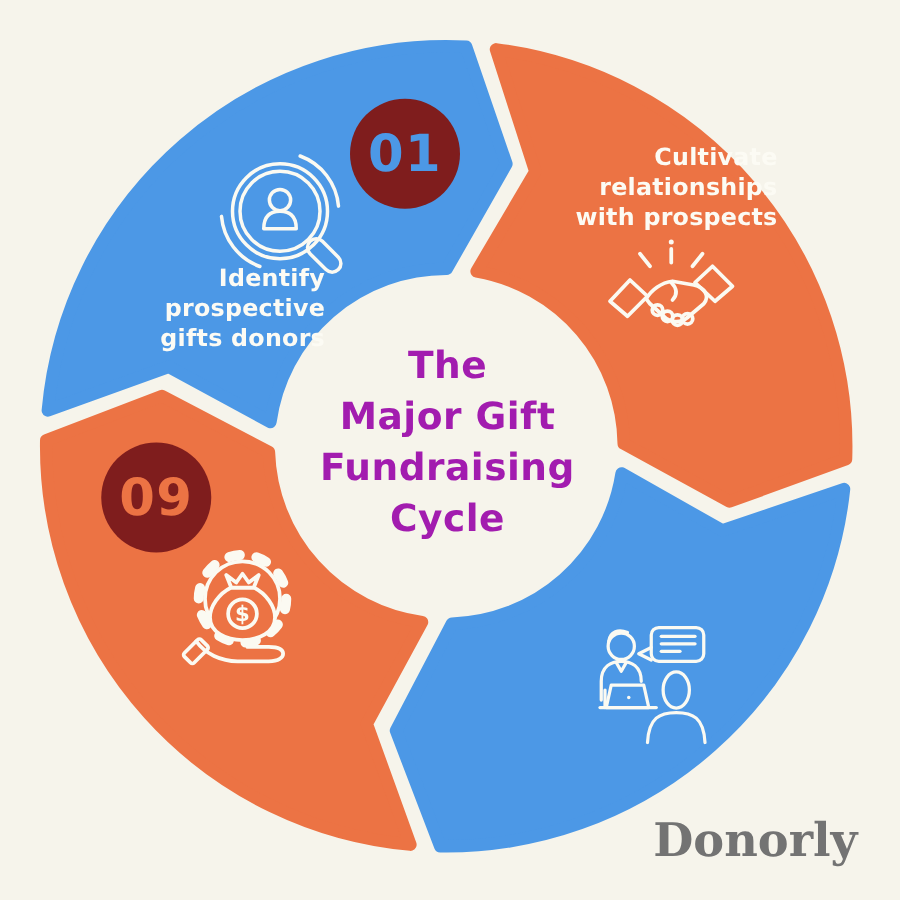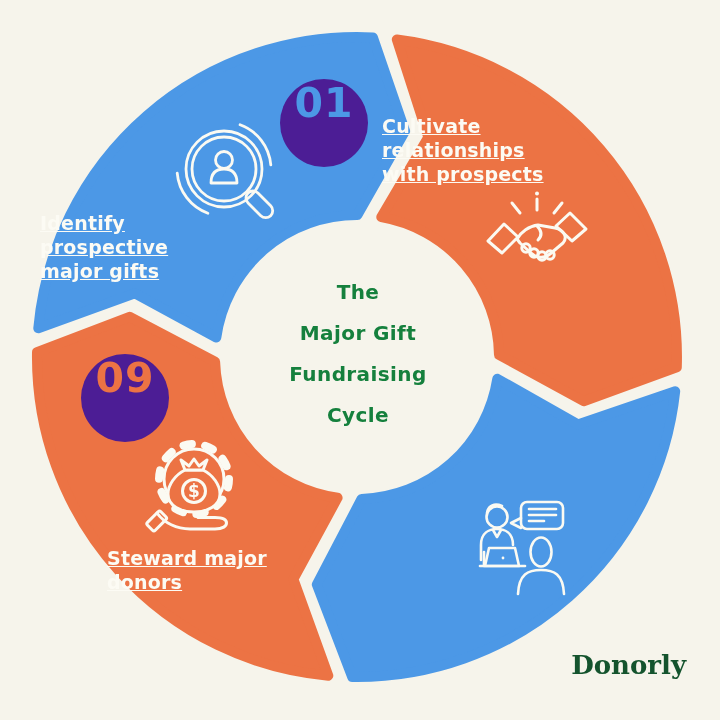--- a/index.html
+++ b/index.html
@@ -5,43 +5,43 @@
   html,body{margin:0;padding:0}
   body{
     width:720px;height:720px;position:relative;overflow:hidden;
     background:#F6F4EB;
     font-family:"DejaVu Sans",sans-serif;
   }
   .stage{position:absolute;inset:0}
   #diagram{position:absolute;left:0;top:0}
   .seg-label{
     position:absolute;color:#FCFBF4;font-weight:700;font-size:19px;
-    line-height:24px;text-align:left;white-space:pre-line;letter-spacing:.2px;text-decoration:underline;
+    line-height:24px;text-align:right;white-space:pre-line;letter-spacing:.2px;
   }
   .label-1{left:40px;top:211px;width:220px}
   .label-2{left:382px;top:114px;width:240px}
   .label-3{left:453px;top:430px;width:220px}
   .label-4{left:107px;top:546px;width:220px}
   .badge{
-    position:absolute;width:88px;height:88px;border-radius:50%;background:#4c1d95;
-    display:flex;align-items:flex-start;justify-content:center;
+    position:absolute;width:88px;height:88px;border-radius:50%;background:#7f1d1d;
+    display:flex;align-items:center;justify-content:center;
     font-weight:700;font-size:41px;letter-spacing:1px;
   }
   .badge-1{left:280px;top:79px;color:#4C98E6}
   .badge-2{left:546px;top:276px;color:#EC7344}
   .badge-3{left:354px;top:545px;color:#4C98E6}
   .badge-4{left:81px;top:354px;color:#EC7344}
   .center-title{
     position:absolute;left:183px;top:272px;width:350px;text-align:center;
-    color:#15803d;font-weight:700;font-size:20px;line-height:41px;
+    color:#a21caf;font-weight:700;font-size:30px;line-height:41px;
     white-space:pre-line;letter-spacing:.4px;
   }
   .brand{
     position:absolute;right:34px;top:650px;
-    color:#14532d;font-family:"DejaVu Serif",serif;font-weight:700;font-size:26px;
+    color:#737373;font-family:"DejaVu Serif",serif;font-weight:700;font-size:37px;
   }
 </style>
 </head>
 <body>
 
 <div class="stage">
 
   <svg id="diagram" width="720" height="720" viewBox="0 0 720 720">
 
     <g id="ring">
@@ -117,22 +117,20 @@
 
   <div class="badge badge-1">
     <span>01</span>
   </div>
   <div class="badge badge-4">
     <span>09</span>
   </div>
 
   <div class="seg-label label-1">Identify
 prospective
-major gifts</div>
+gifts donors</div>
   <div class="seg-label label-2">Cultivate
 relationships
 with prospects</div>
-  <div class="seg-label label-4">Steward major
-donors</div>
 
   <div class="brand">Donorly</div>
 
 </div>
 
 </body></html>

